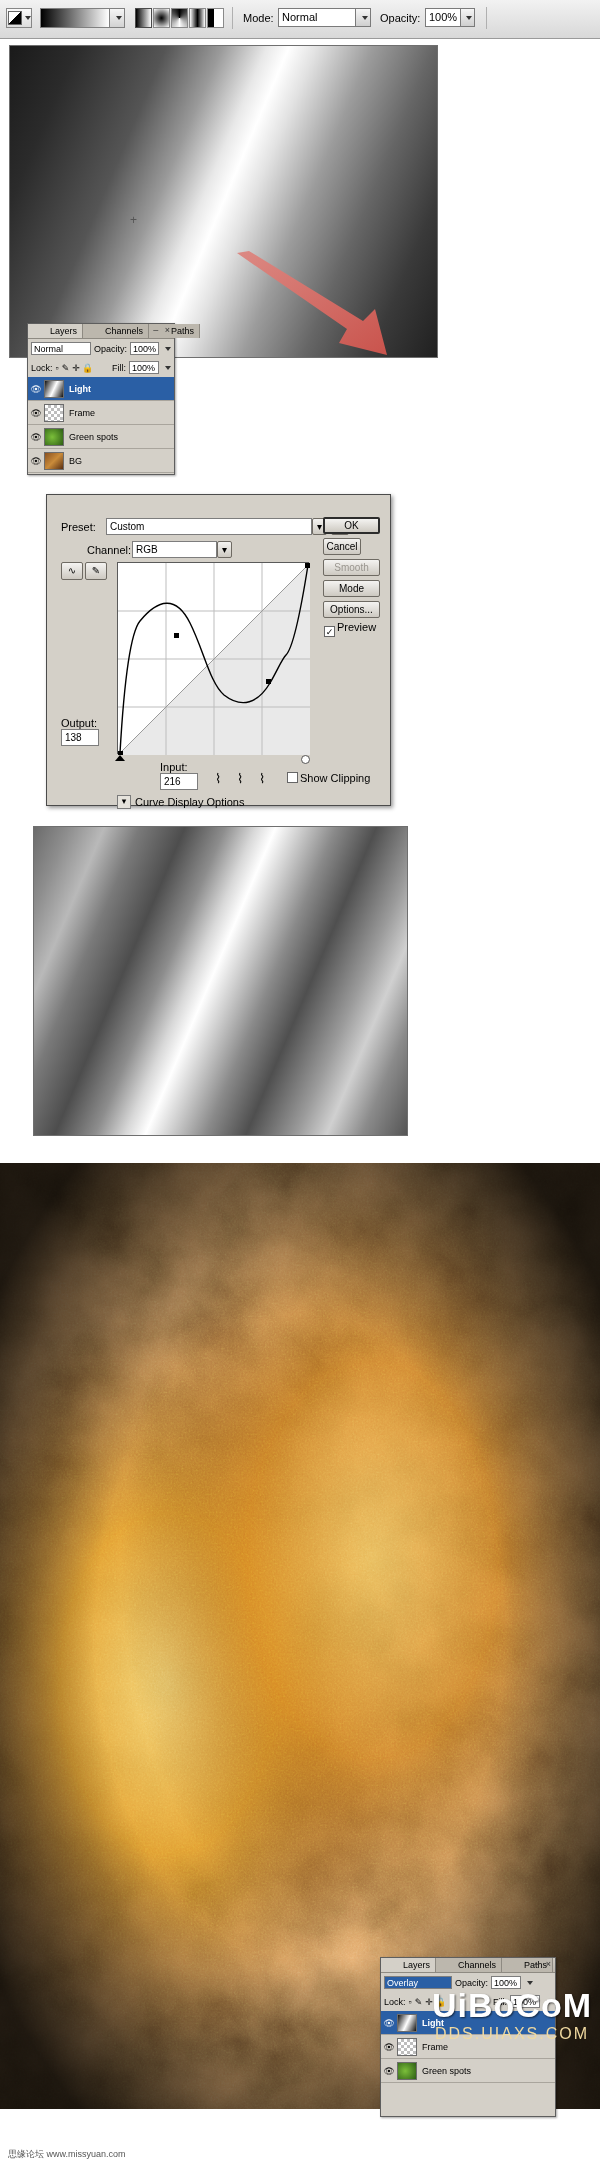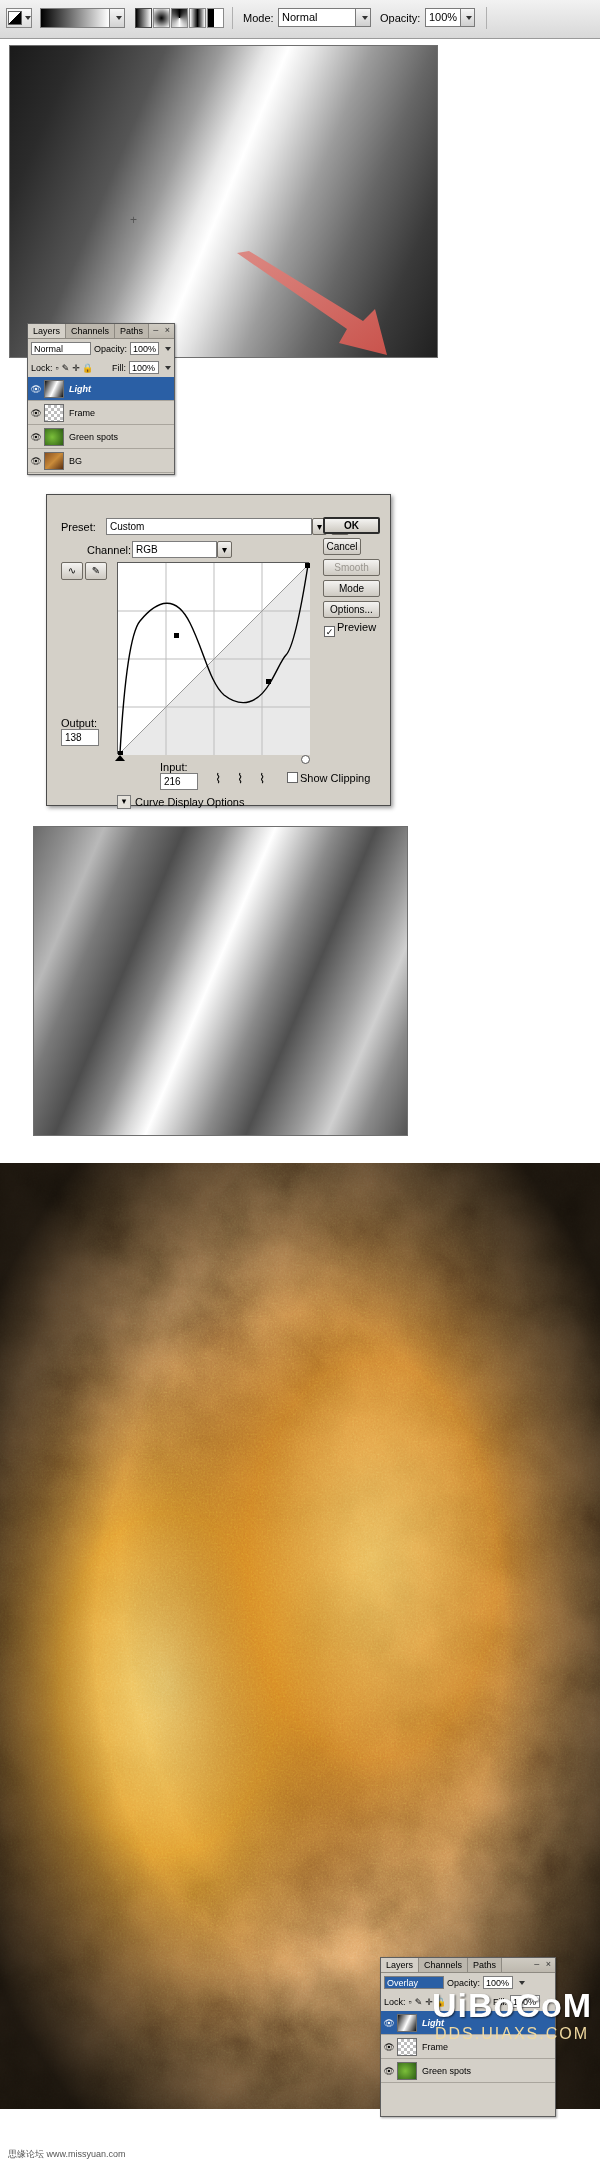--- a/index.html
+++ b/index.html
@@ -81,39 +81,39 @@
   
   .palette{
     background:#d4d0c8;border:1px solid #5e5e5e;box-sizing:border-box;
     box-shadow:1px 1px 2px rgba(0,0,0,.35);
   }
   .pal-tabs{
     height:14px;background:linear-gradient(#cfcbc2,#bdb8ae);display:flex;align-items:stretch;
     border-bottom:1px solid #8e8a82;position:relative;
   }
   .pal-tab{
-    font-size:9px;padding:2px 5px 0 5px;border-right:1px solid #8e8a82;color:#000;
+    font-size:9px;padding:2px 5px 0 22px;border-right:1px solid #8e8a82;color:#000;
     background:#bcb7ad;white-space:nowrap;
   }
   .pal-tab.active{background:#d4d0c8;}
   .pal-winbtns{position:absolute;right:2px;top:1px;font-size:9px;letter-spacing:2px;color:#333;}
   .pal-row{display:flex;align-items:center;height:15px;padding:2px 3px;gap:3px;font-size:9px;}
   .minisel{
     background:#fff;border:1px solid #7d7d7d;height:13px;box-sizing:border-box;
     font-size:9px;padding:1px 2px 0 2px;display:flex;align-items:center;
   }
   .layer-row{
     display:flex;align-items:center;height:23px;border-bottom:1px solid #a9a59d;
     font-size:9px;background:#d4d0c8;
   }
   .layer-row.sel{background:#2a5fa5;color:#fff;}
   .eye{width:16px;text-align:center;font-size:9px;}
   .thumb{width:20px;height:18px;border:1px solid #6c6c6c;box-sizing:border-box;background:#fff;}
   .lname{margin-left:5px;}
-  .lname.b{font-weight:bold;font-style:italic;}
+  .lname.b{font-weight:bold;}
   .checker{
     background-image:linear-gradient(45deg,#bdbdbd 25%,transparent 25%,transparent 75%,#bdbdbd 75%),
                      linear-gradient(45deg,#bdbdbd 25%,transparent 25%,transparent 75%,#bdbdbd 75%);
     background-size:6px 6px;background-position:0 0,3px 3px;background-color:#fff;
   }
 
   
   #curves{
     left:46px;top:494px;width:345px;height:312px;
     background:#d4d0c8;border:1px solid #4b4b4b;box-sizing:border-box;
@@ -129,21 +129,21 @@
   }
   .fld{
     background:#fff;border:1px solid #7d7d7d;box-sizing:border-box;font-size:10px;
     padding:2px 3px 0 3px;
   }
   .btn{
     background:linear-gradient(#f4f3f1,#cdc9c1);border:1px solid #6e6a63;box-sizing:border-box;
     font-size:10px;text-align:center;color:#000;border-radius:2px;
   }
   .btn.dis{color:#9a968f;}
-  .btn.def{border:2px solid #2c2c2c;font-weight:bold;}
+  .btn.def{border:2px solid #2c2c2c;font-weight:normal;}
   .grid-box{background:#fff;border:1px solid #5a5a5a;box-sizing:border-box;position:relative;}
 
   
   #canvas2{
     left:33px;top:826px;width:375px;height:310px;
     border:1px solid #6f6f6f;box-sizing:border-box;
     background:
       linear-gradient(113deg,
         #6b6b6b 0%, #8e8e8e 7%, #b9b9b9 14%, #7a7a7a 21%,
         #4d4d4d 30%, #8d8d8d 38%, #d8d8d8 44%, #ffffff 48%,
@@ -388,21 +388,21 @@
 
 <div id="pal2" class="abs palette">
   <div class="pal-tabs">
     <span class="pal-tab active">Layers</span>
     <span class="pal-tab">Channels</span>
     <span class="pal-tab">Paths</span>
     <span class="pal-winbtns">‒ ×</span>
   </div>
 
   <div class="pal-row">
-    <span class="minisel" style="width:60px;background:#2a5fa5;color:#fff;">Overlay</span>
+    <span class="minisel" style="width:68px;background:#2a5fa5;color:#fff;">Overlay</span>
     <span>Opacity:</span>
     <span class="minisel" style="width:30px;">100%</span>
     <span class="arrowdown"></span>
   </div>
 
   <div class="pal-row">
     <span>Lock:</span>
     <span>▫</span>
     <span>✎</span>
     <span>✛</span>

